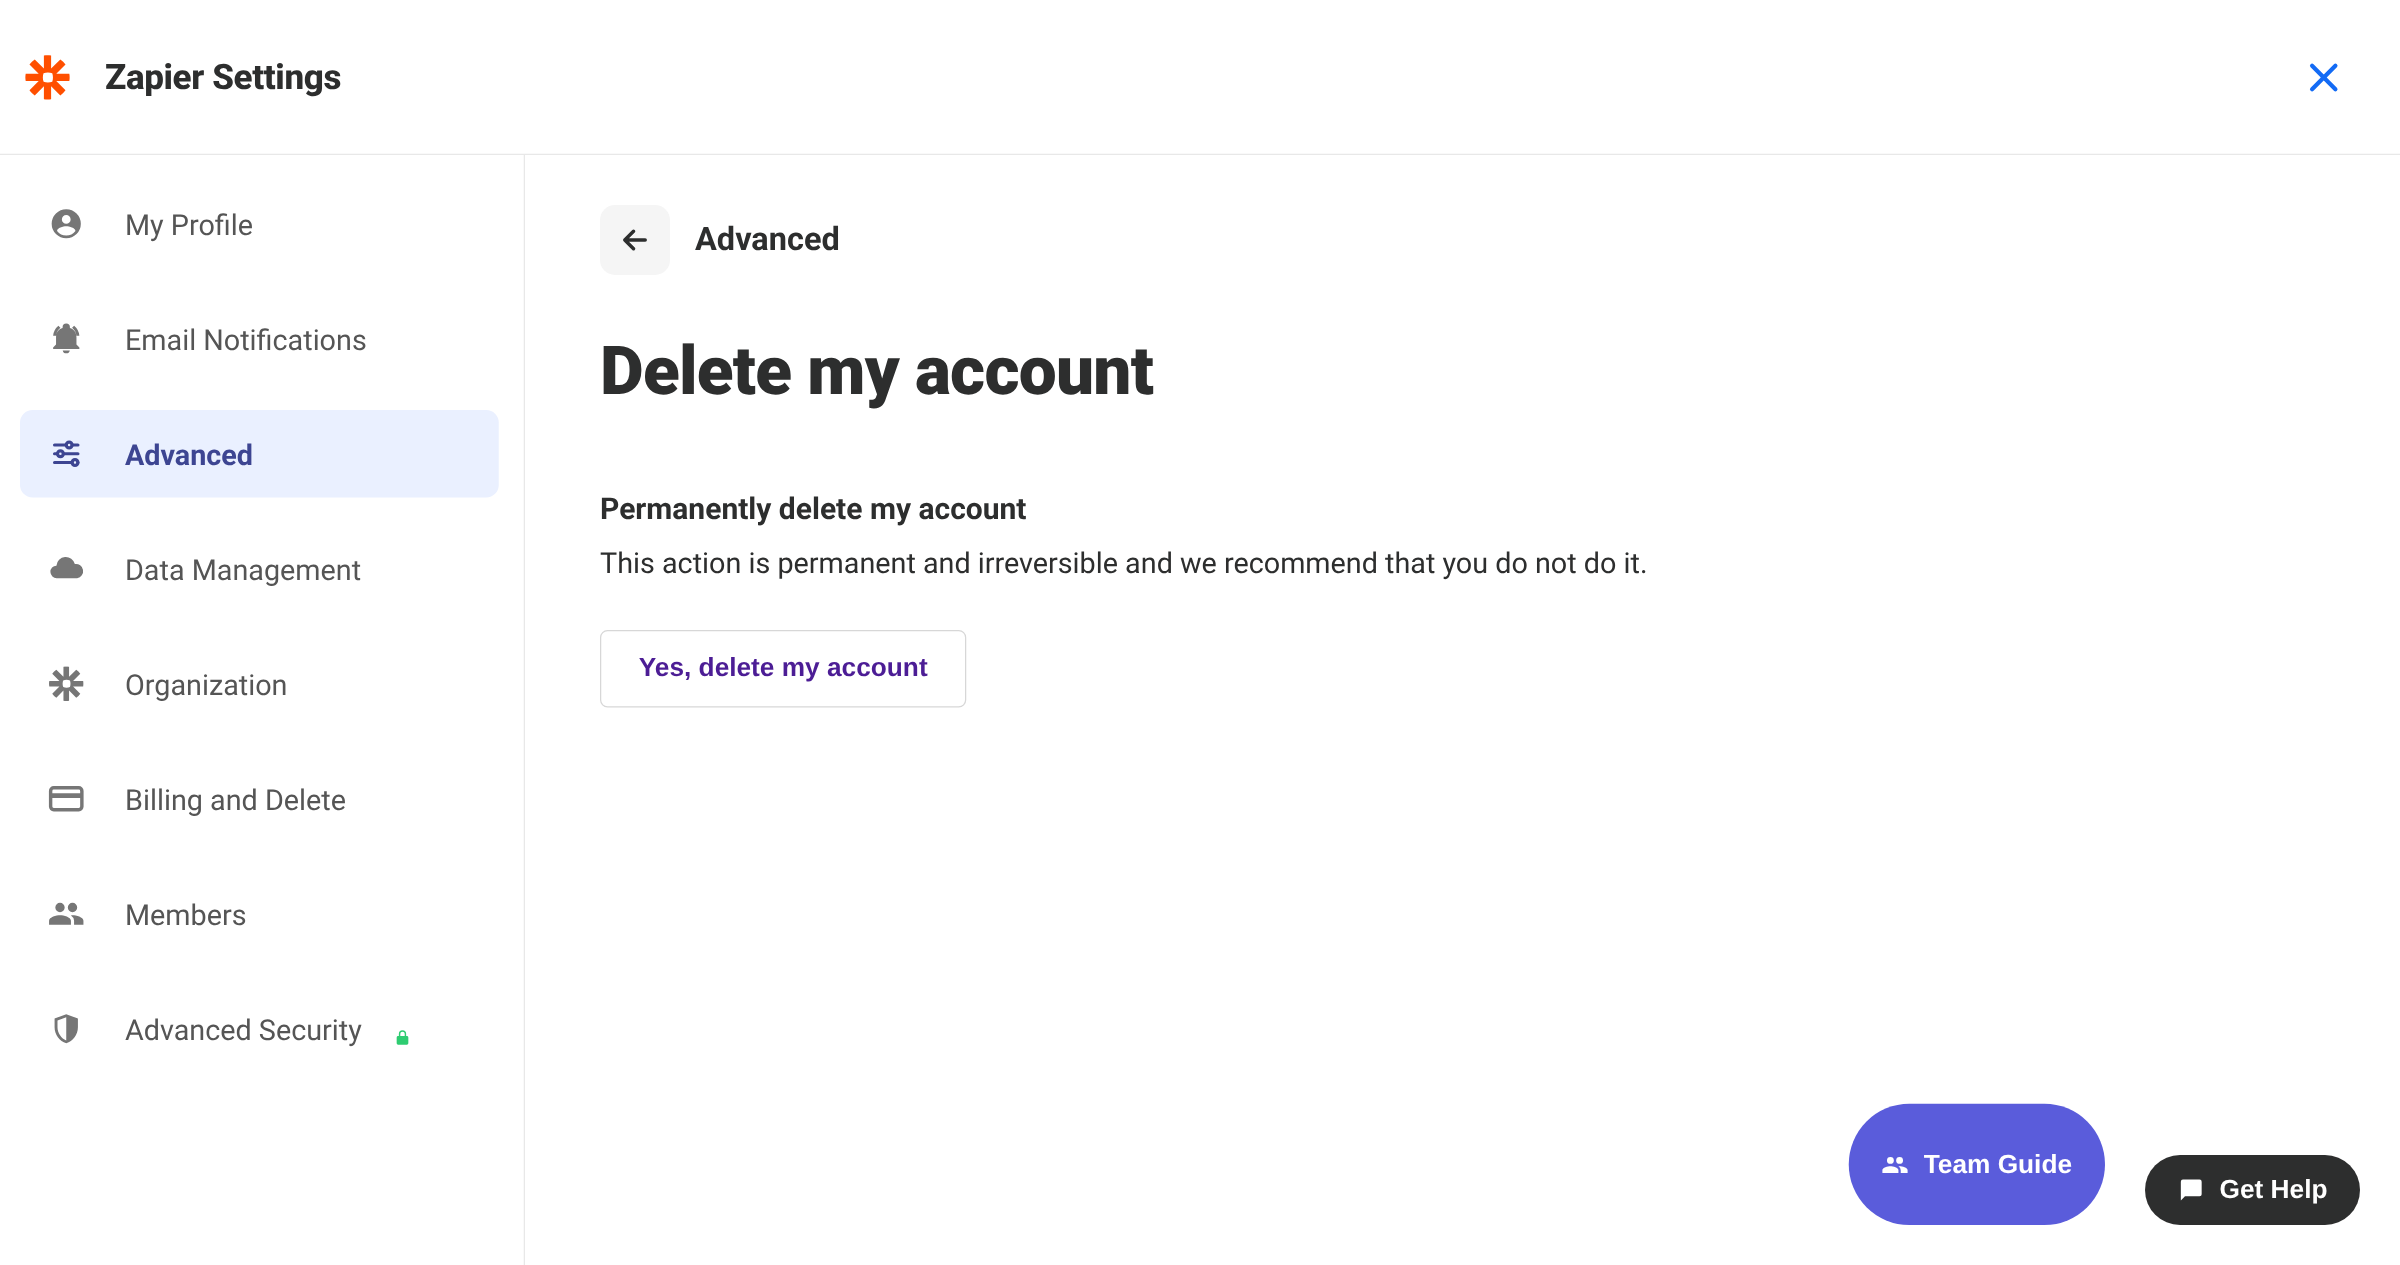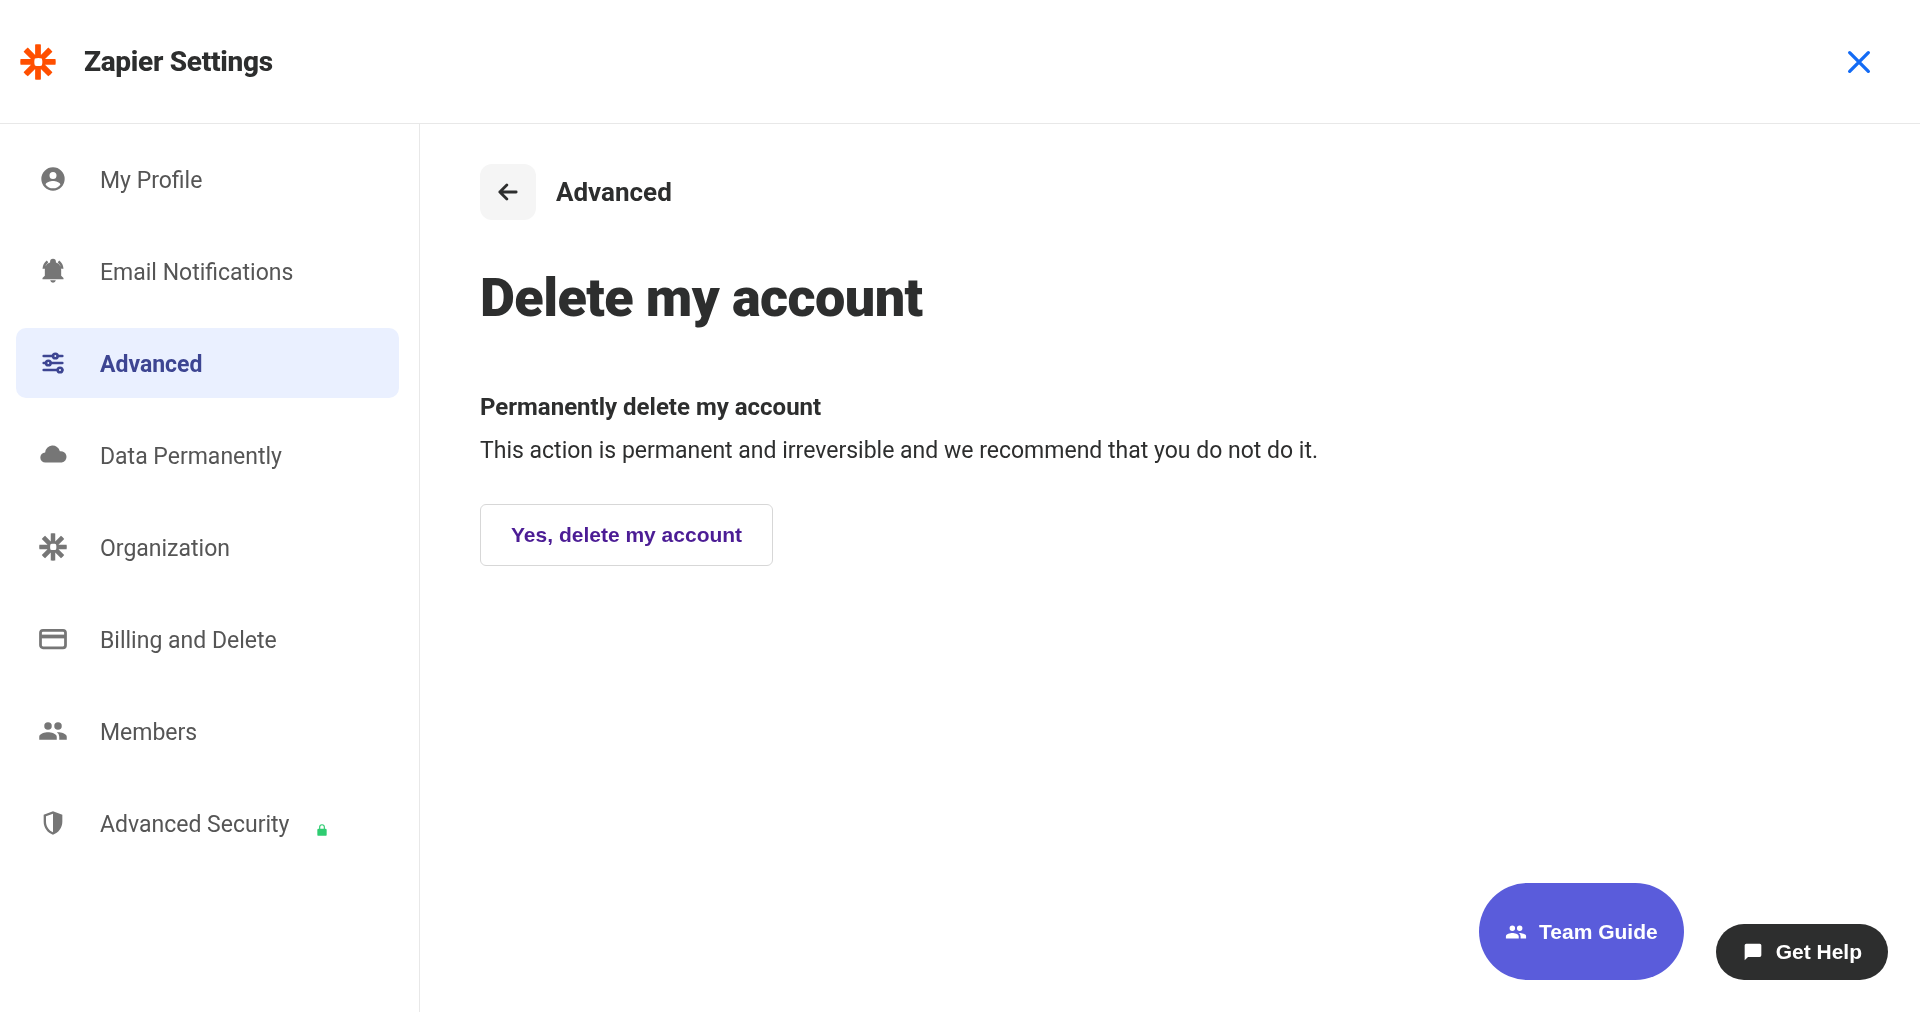--- a/index.html
+++ b/index.html
@@ -242,21 +242,21 @@
       </span>
       <span class="label">Advanced</span>
     </div>
 
     <div class="sidebar-item">
       <span class="icon">
         <svg viewBox="0 0 24 24" width="30" height="30" fill="currentColor">
             <path d="M19 18H6a4 4 0 01-.3-8A6 6 0 0117.5 9 4.5 4.5 0 0119 18z"></path>
           </svg>
       </span>
-      <span class="label">Data Permanently</span>
+      <span class="label">Data Management</span>
     </div>
 
     <div class="sidebar-item">
       <span class="icon">
         <svg viewBox="0 0 512 512" width="28" height="28" fill="currentColor">
           <path d="M318 256c0 17-3 34-8 49-15 5-32 8-49 8h-1c-17 0-33-3-48-8-6-15-9-32-9-49v-1c0-17 3-33 8-48 16-6 32-9 49-9h1c17 0 34 3 49 9 5 15 8 31 8 48v1zm186-42h-148l105-105c-16-23-36-43-59-59L297 155V7c-13-2-27-3-41-3h-1c-13 0-27 1-40 3v148L111 50c-23 16-43 36-60 59l105 105H8c-2 13-4 27-4 41v1c0 13 2 27 4 40h148L51 401c17 23 36 43 60 59l104-105v149c13 2 27 3 40 3h2c13 0 27-1 40-3V355l105 105c23-16 43-36 59-59L356 296h148c3-13 4-27 4-40v-1c0-14-1-28-4-41z"></path>
         </svg>
       </span>
       <span class="label">Organization</span>
     </div>

